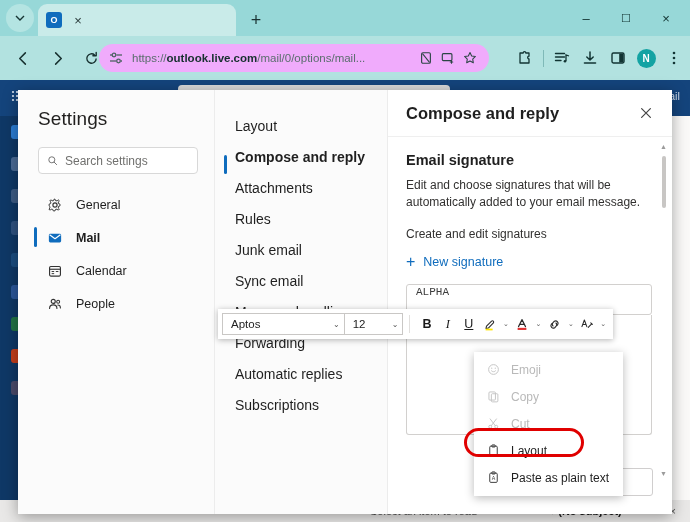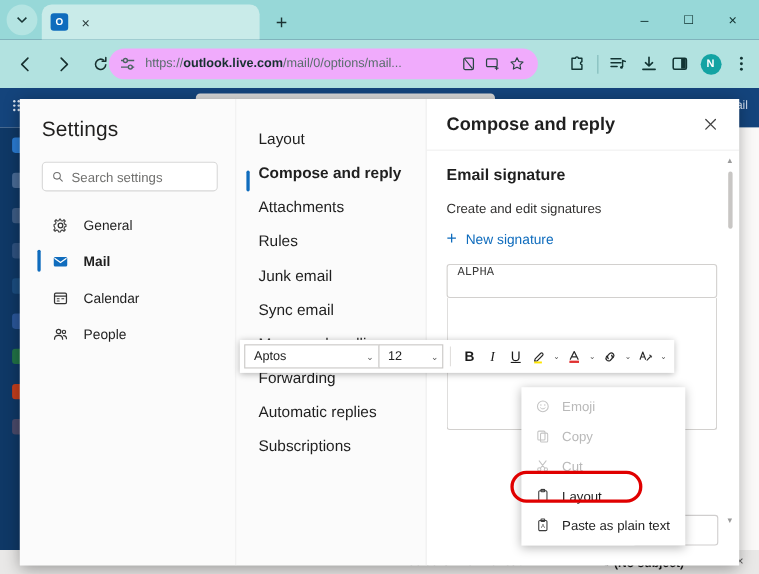--- a/index.html
+++ b/index.html
@@ -536,20 +536,21 @@
         <div class="r-title">Compose and reply</div>
         <div class="r-close">
           <svg viewBox="0 0 16 16" width="14" height="14">
               <path d="M3 3l10 10M13 3L3 13" stroke="currentColor" stroke-width="1.4" stroke-linecap="round"></path>
             </svg>
         </div>
       </div>
 
       <div class="r-body">
         <div class="sec-title">Email signature</div>
+        <div class="sec-desc">Edit and choose signatures that will be automatically added to your email message.</div>
         <div class="sec-sub">Create and edit signatures</div>
         <div class="new-sig">
           <span class="plus">+</span>
           <span>New signature</span>
         </div>
         <div class="sig-name">
           <span class="sig-preview">ALPHA</span>
         </div>
         <div class="sig-body"></div>
       </div>

